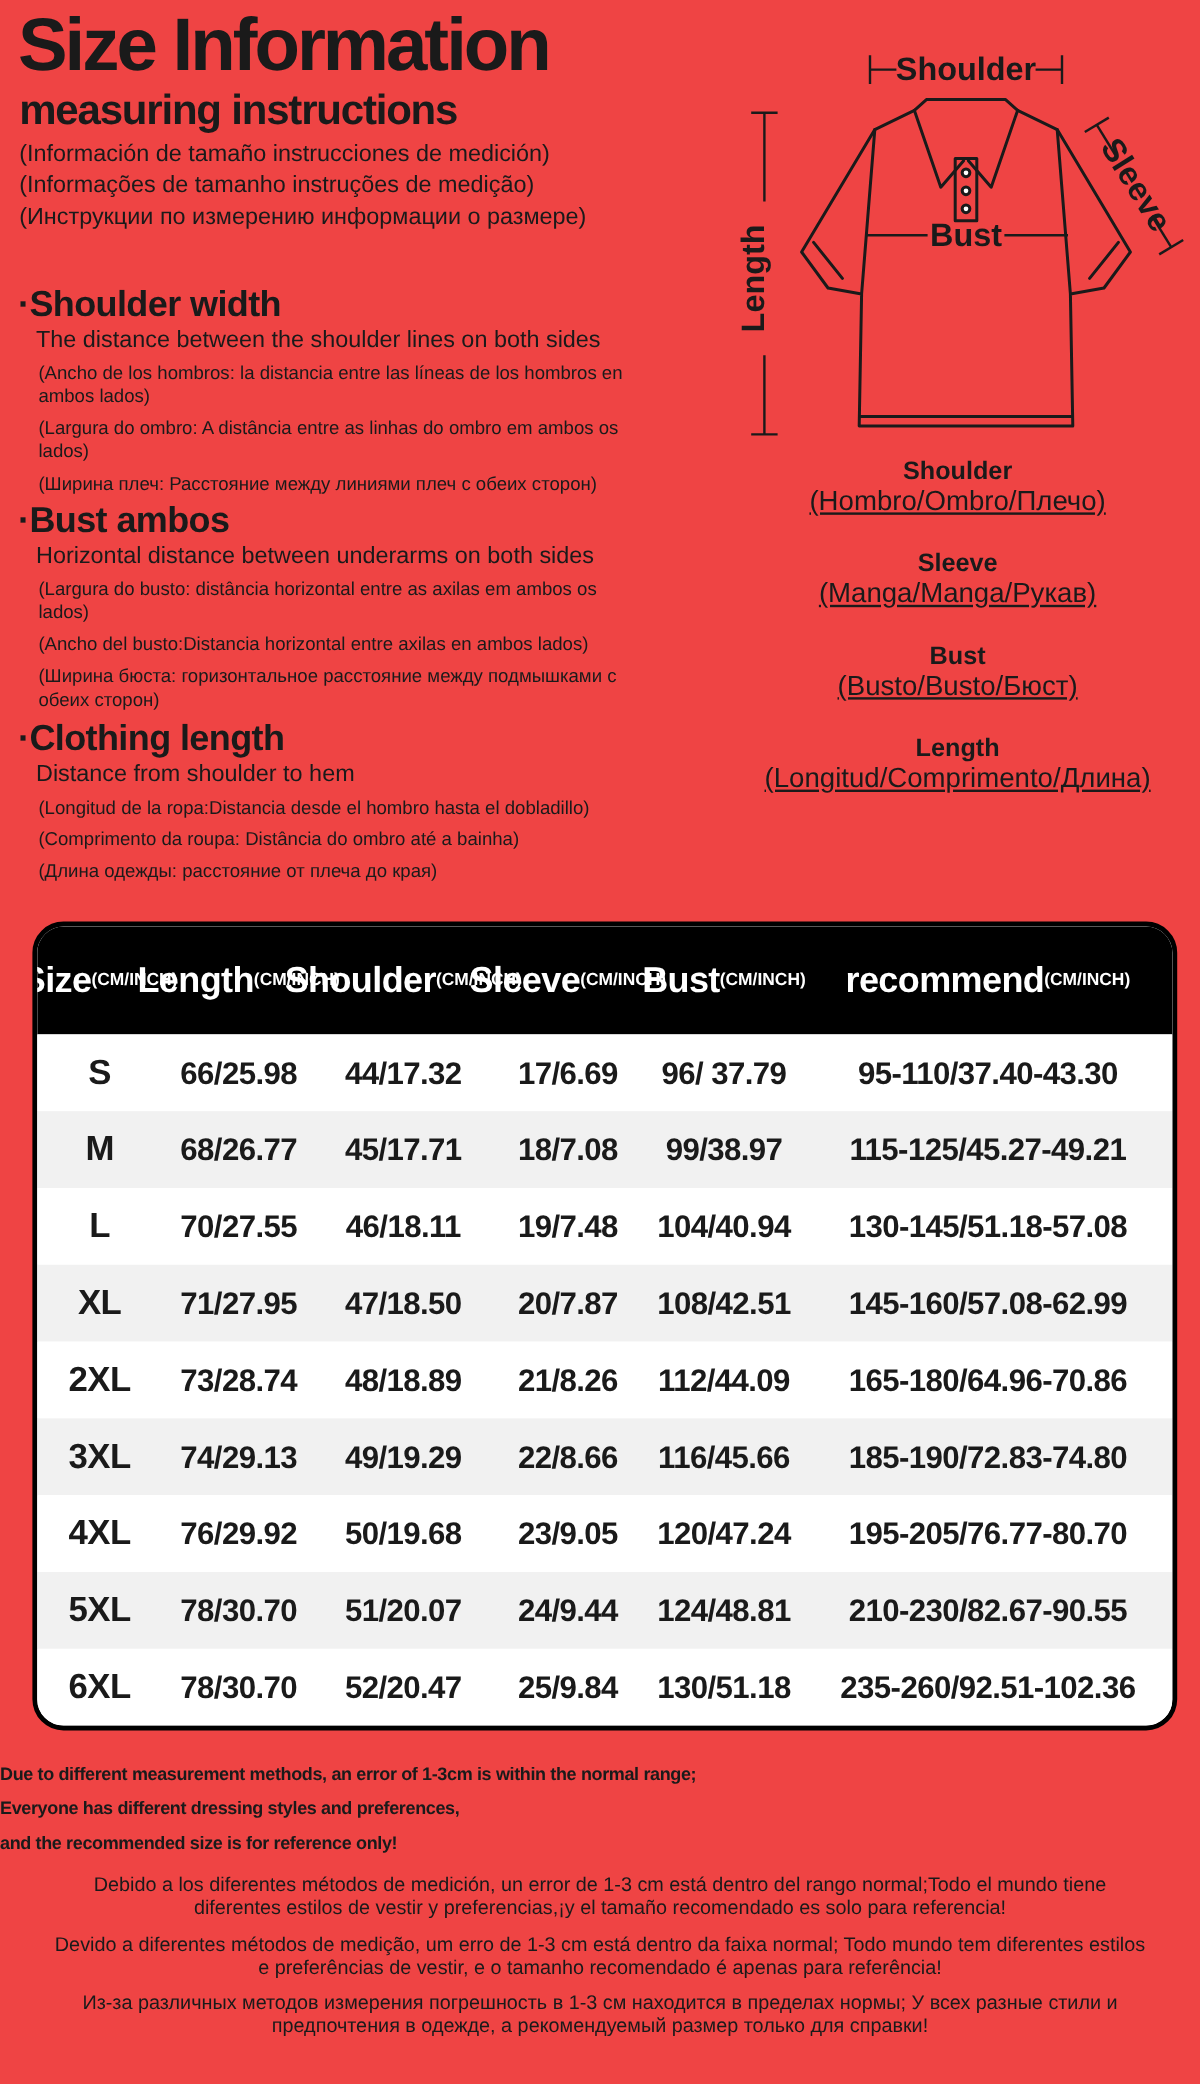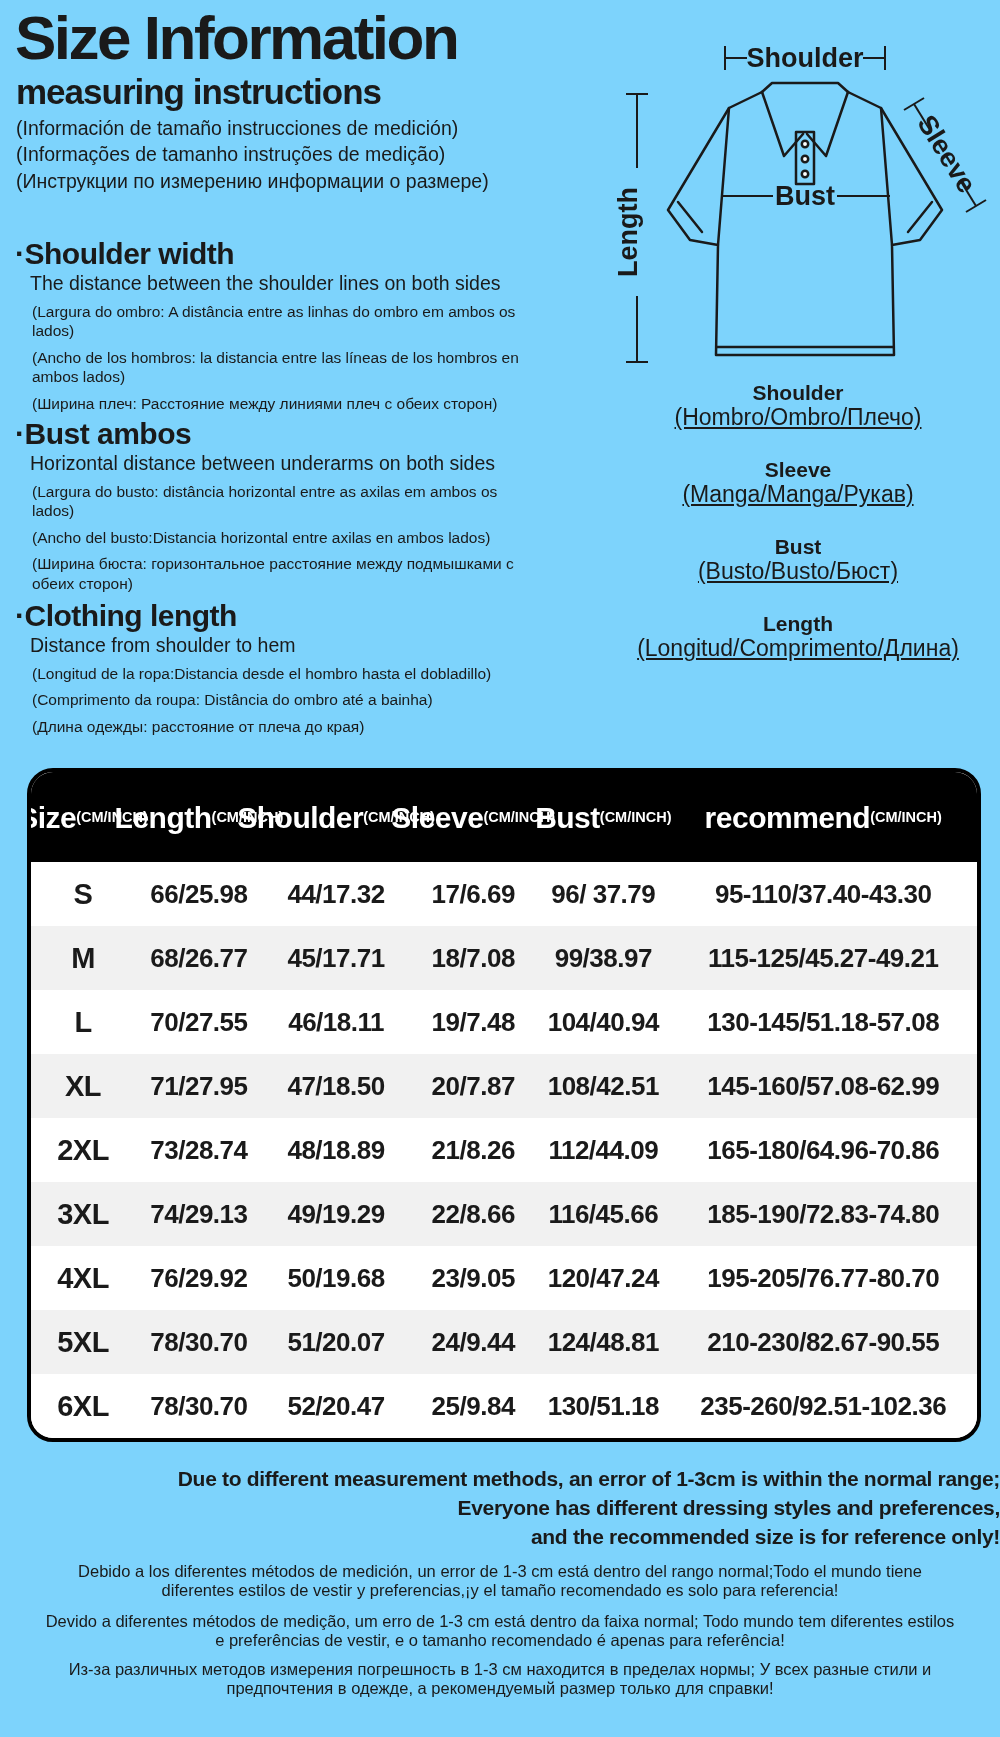--- a/index.html
+++ b/index.html
@@ -1,17 +1,17 @@
 <!DOCTYPE html>
 <html><head>
 <meta charset="utf-8">
 <style>
   html,body { margin:0; padding:0; background:#fff; }
   .page {
-    position:relative; width:1000px; height:1737px; background:#7dd3fc;
+    position:relative; width:1000px; height:1737px; background:#ef4444;
     color:#1a1a1a; font-family:"Liberation Sans", sans-serif; overflow:hidden;
   }
   
   .hdr { position:absolute; left:15px; top:2px; width:548px; }
   .hdr h1 { margin:0; font-size:62px; font-weight:bold; letter-spacing:-2.5px; line-height:1.16; }
   .hdr h2 { margin:0 0 7px 1px; font-size:35px; font-weight:bold; letter-spacing:-1px; line-height:1.0; }
   .hdr .trans { margin:0 0 1px 1px; font-size:19.5px; line-height:25.5px; }
   
   .sec { position:absolute; left:15px; width:522px; }
   #sec0 { top:238px; } #sec1 { top:418px; } #sec2 { top:600px; }
@@ -34,44 +34,44 @@
   .thead { display:flex; align-items:center; background:#000; color:#fff; height:90px; }
   .th { display:flex; flex-direction:row; align-items:center; justify-content:center; }
   .th .lbl { font-size:30px; font-weight:bold; line-height:33px; letter-spacing:-0.5px; }
   .th .unit { font-size:14.5px; font-weight:bold; line-height:17px; }
   .c0{width:11%} .c1{width:13.5%} .c2{width:15.5%} .c3{width:13.5%} .c4{width:14%} .c5{width:32.5%}
   .row { display:flex; align-items:center; height:64px; background:#fff; }
   .row.alt { background:#f1f1f1; }
   .cell { text-align:center; font-weight:bold; font-size:26px; letter-spacing:-0.5px; }
   .cell.c0 { font-size:29px; }
   
-  .note-en { position:absolute; top:1464px; left:0; width:1000px; text-align:right;
-             font-weight:bold; font-size:21px; line-height:29px; letter-spacing:-0.3px; }
+  .note-en { position:absolute; top:1464px; left:0; width:1000px; text-align:left;
+             font-weight:bold; font-size:15px; line-height:29px; letter-spacing:-0.3px; }
   .note-sm { position:absolute; left:50%; transform:translateX(-50%); width:912px;
              text-align:center; font-size:16.5px; line-height:19px; }
   #note-es { top:1562px; } #note-pt { top:1612px; } #note-ru { top:1660px; }
 </style>
 </head>
 <body>
 
 <div class="page">
 
   <div class="hdr">
     <h1>Size Information</h1>
     <h2>measuring instructions</h2>
     <p class="trans">(Información de tamaño instrucciones de medición)</p>
     <p class="trans">(Informações de tamanho instruções de medição)</p>
     <p class="trans">(Инструкции по измерению информации о размере)</p>
   </div>
 
   <div class="sec" id="sec0">
     <h3>·Shoulder width</h3>
     <div class="desc">The distance between the shoulder lines on both sides</div>
+    <div class="note">(Ancho de los hombros: la distancia entre las líneas de los hombros en ambos lados)</div>
     <div class="note">(Largura do ombro: A distância entre as linhas do ombro em ambos os lados)</div>
-    <div class="note">(Ancho de los hombros: la distancia entre las líneas de los hombros en ambos lados)</div>
     <div class="note">(Ширина плеч: Расстояние между линиями плеч с обеих сторон)</div>
   </div>
 
   <div class="sec" id="sec1">
     <h3>·Bust ambos</h3>
     <div class="desc">Horizontal distance between underarms on both sides</div>
     <div class="note">(Largura do busto: distância horizontal entre as axilas em ambos os lados)</div>
     <div class="note">(Ancho del busto:Distancia horizontal entre axilas en ambos lados)</div>
     <div class="note">(Ширина бюста: горизонтальное расстояние между подмышками с обеих сторон)</div>
   </div>

